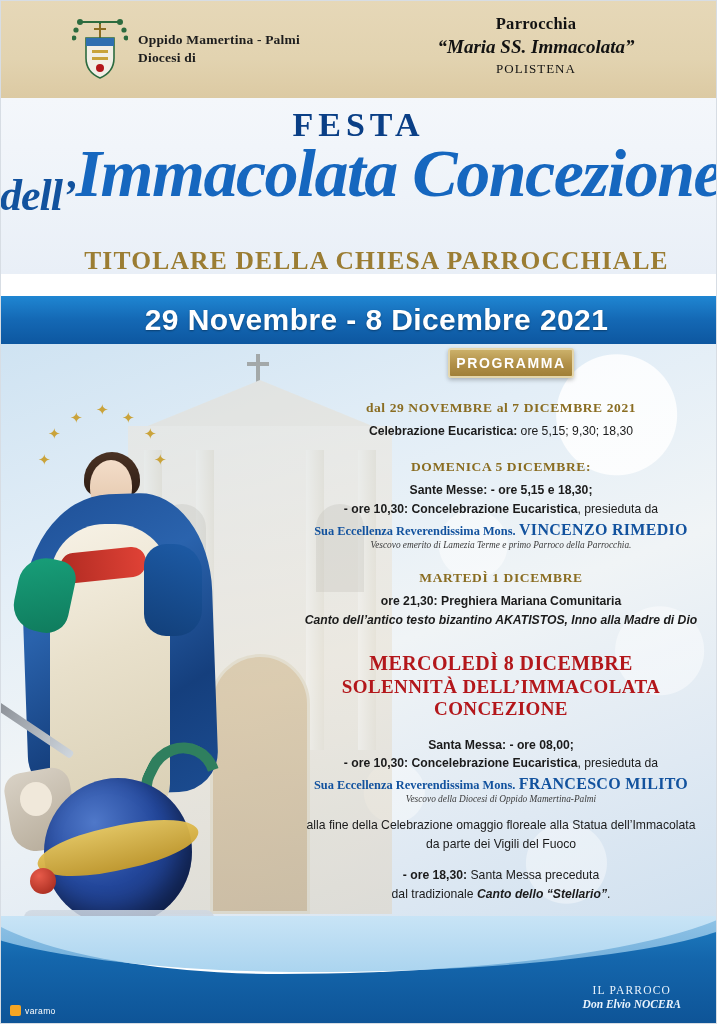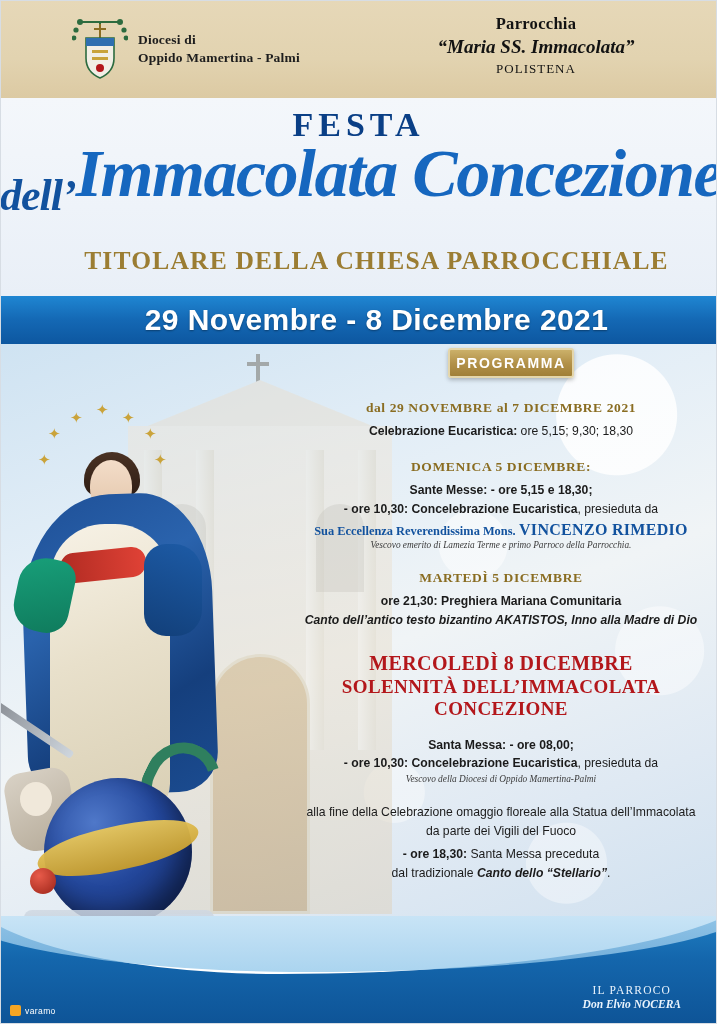--- a/index.html
+++ b/index.html
@@ -38,21 +38,21 @@
     position: absolute; left: 386px; top: 14px; width: 300px;
     text-align: center; color: #121212;
     font-family: "Liberation Serif", serif;
   }
   .parr-1 { font-weight: bold; font-size: 16.5px; letter-spacing: .3px; }
   .parr-2 { font-weight: bold; font-style: italic; font-size: 19px; margin-top: 2px; }
   .parr-3 { font-size: 13px; letter-spacing: 1px; margin-top: 3px; }
 
   
   .title-panel {
-    position: absolute; top: 98px; left: 0; width: 717px; height: 198px;
+    position: absolute; top: 98px; left: 0; width: 717px; height: 176px;
     background: linear-gradient(180deg,#f4f7fb 0%, #eef3f9 55%, #e9eff7 100%);
   }
   .festa {
     position: absolute; top: 8px; left: 0; width: 717px; text-align: center;
     font-family: "Liberation Serif", serif;
     font-weight: bold; font-size: 34px; letter-spacing: 5px;
     color: #0a3f86;
   }
   .imm-line {
     position: absolute; top: 36px; left: 0; width: 717px; text-align: center;
@@ -335,22 +335,22 @@
           <rect x="27" y="6" width="2" height="16" fill="#8a6d22"></rect>
           <rect x="22" y="10" width="12" height="2" fill="#8a6d22"></rect>
           <path d="M14 20 H42 V40 Q42 54 28 60 Q14 54 14 40 Z" fill="#f2efe6" stroke="#2c6b3f" stroke-width="1.6"></path>
           <path d="M14 20 H42 V28 H14 Z" fill="#2f6fb0"></path>
           <path d="M20 32 h16 v3 h-16 z" fill="#c9a33a"></path>
           <path d="M20 39 h16 v3 h-16 z" fill="#c9a33a"></path>
           <circle cx="28" cy="50" r="4" fill="#b3171b"></circle>
         </svg>
       </div>
       <div class="diocese-text">
+        <div>Oppido Mamertina - Palmi</div>
         <div>Diocesi di</div>
-        <div>Oppido Mamertina - Palmi</div>
       </div>
     </div>
     <div class="parrocchia-block">
       <div class="parr-1">Parrocchia</div>
       <div class="parr-2">“Maria SS. Immacolata”</div>
       <div class="parr-3">POLISTENA</div>
     </div>
   </div>
 
   <div class="title-panel">
@@ -427,40 +427,44 @@
           <b>- ore 10,30: Concelebrazione Eucaristica</b><span>, presieduta da</span>
         </div>
         <div class="bishop">
           <span class="small-caps">Sua Eccellenza Reverendissima Mons.</span>
           <span class="name">VINCENZO RIMEDIO</span>
         </div>
         <div class="sub">Vescovo emerito di Lamezia Terme e primo Parroco della Parrocchia.</div>
       </div>
 
       <div class="blk" style="margin-top:20px">
-        <div class="hd-gold">MARTEDÌ 5 DICEMBRE</div>
+        <div class="hd-gold">MARTEDÌ 1 DICEMBRE</div>
         <div class="ln"><b>ore 21,30: Preghiera Mariana Comunitaria</b></div>
         <div class="ln" style="font-style:italic;font-weight:bold">Canto dell’antico testo bizantino AKATISTOS, Inno alla Madre di Dio</div>
       </div>
 
       <div class="blk" style="margin-top:22px">
         <div class="red-hd">
           <span class="l1">MERCOLEDÌ 8 DICEMBRE</span>
           <span class="l2">SOLENNITÀ DELL’IMMACOLATA CONCEZIONE</span>
         </div>
         <div class="ln" style="margin-top:16px"><b>Santa Messa: - ore 08,00;</b></div>
         <div class="ln">
           <b>- ore 10,30: Concelebrazione Eucaristica</b><span>, presieduta da</span>
         </div>
+        <div class="bishop">
+          <span class="small-caps">Sua Eccellenza Reverendissima Mons.</span>
+          <span class="name">FRANCESCO MILITO</span>
+        </div>
         <div class="sub">Vescovo della Diocesi di Oppido Mamertina-Palmi</div>
 
-        <div class="ln" style="margin-top:19px">alla fine della Celebrazione omaggio floreale alla Statua dell’Immacolata</div>
+        <div class="ln" style="margin-top:12px">alla fine della Celebrazione omaggio floreale alla Statua dell’Immacolata</div>
         <div class="ln">da parte dei Vigili del Fuoco</div>
 
-        <div class="ln" style="margin-top:4px">
+        <div class="ln" style="margin-top:12px">
           <b>- ore 18,30:</b><span> Santa Messa preceduta</span>
         </div>
         <div class="ln">
           <span>dal tradizionale </span><b><i>Canto dello “Stellario”</i></b><span>.</span>
         </div>
       </div>
 
     </div>
   </div>
 

